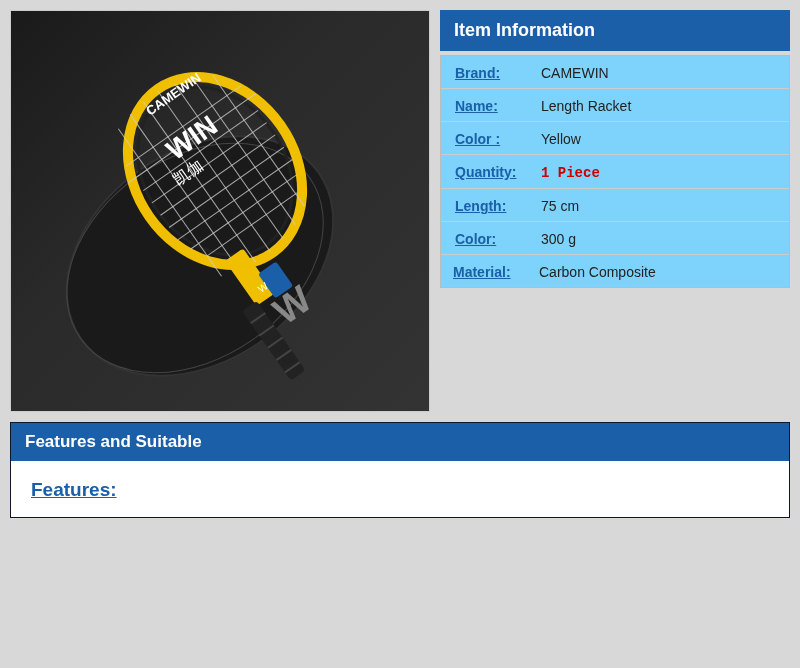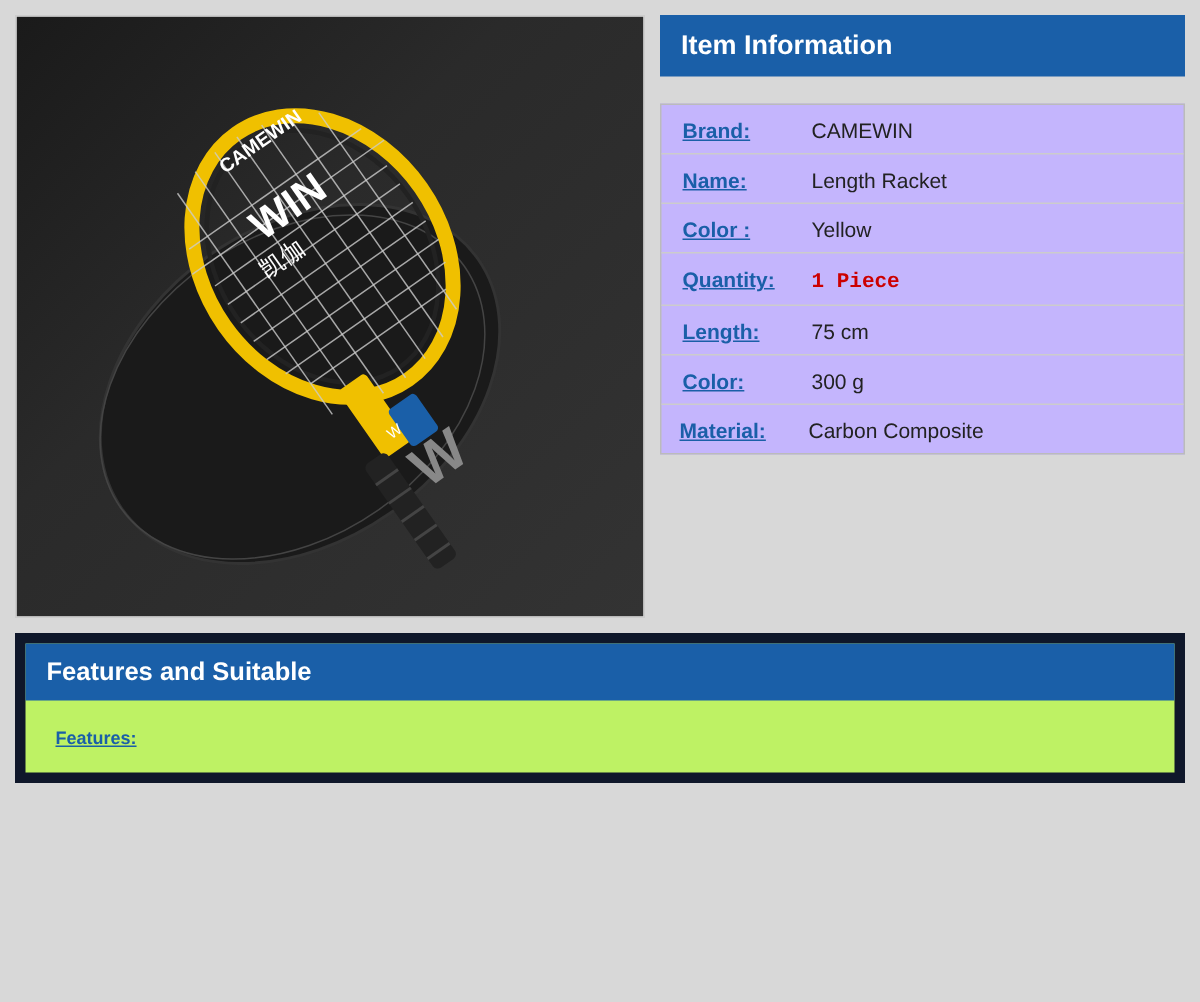--- a/index.html
+++ b/index.html
@@ -47,32 +47,32 @@
     .racket-svg {
       width: 380px;
       height: 370px;
     }
 
     
     .info-panel {
       flex: 1;
       display: flex;
       flex-direction: column;
-      gap: 14px;
+      gap: 0;
     }
     .info-title-bar {
       background-color: #1a5fa8;
       color: #fff;
       font-size: 18px;
       font-weight: bold;
       padding: 10px 14px;
       margin-bottom: 4px;
     }
     .info-table {
-      background-color: #c4b5fd;
+      background-color: #7dd3fc;
       border: 1px solid #bbb;
       width: 100%;
     }
     .info-row {
       display: flex;
       flex-direction: row;
       align-items: baseline;
       padding: 9px 14px 7px 14px;
       border-bottom: 1px solid #ccc;
       gap: 6px;
@@ -94,22 +94,22 @@
       font-size: 14px;
     }
     .info-value.red {
       color: #cc0000;
       font-weight: bold;
       font-family: Liberation Mono, monospace;
     }
 
     
     .features-section {
-      background-color: #bef264;
-      border: 7px solid #0f172a;
+      background-color: #ffffff;
+      border: 1px solid #0f172a;
       padding: 0;
     }
     .features-title-bar {
       background-color: #1a5fa8;
       color: #fff;
       font-size: 17px;
       font-weight: bold;
       padding: 9px 14px;
       margin-bottom: 0;
     }
@@ -125,21 +125,21 @@
       gap: 6px;
     }
     .feature-row:last-child {
       border-bottom: none;
     }
     .feature-label {
       color: #1a5fa8;
       font-weight: bold;
       text-decoration: underline;
       min-width: 72px;
-      font-size: 12px;
+      font-size: 19px;
       flex-shrink: 0;
     }
     .feature-value {
       color: #222;
       font-size: 14px;
       line-height: 1.5;
     }
   </style>
 </head>
 <body>

